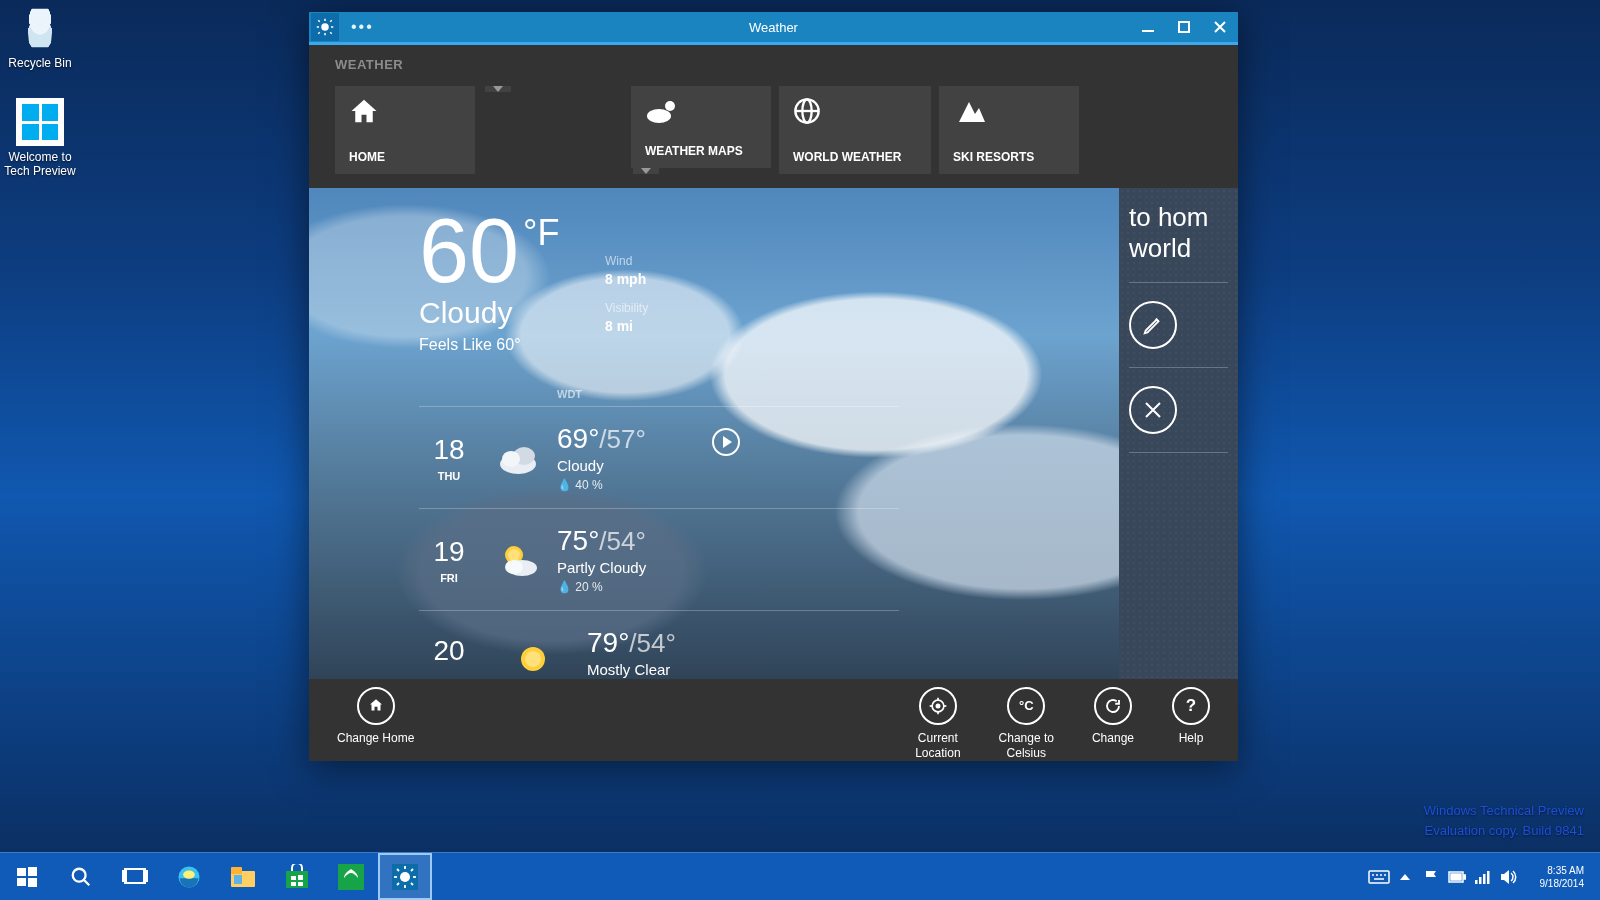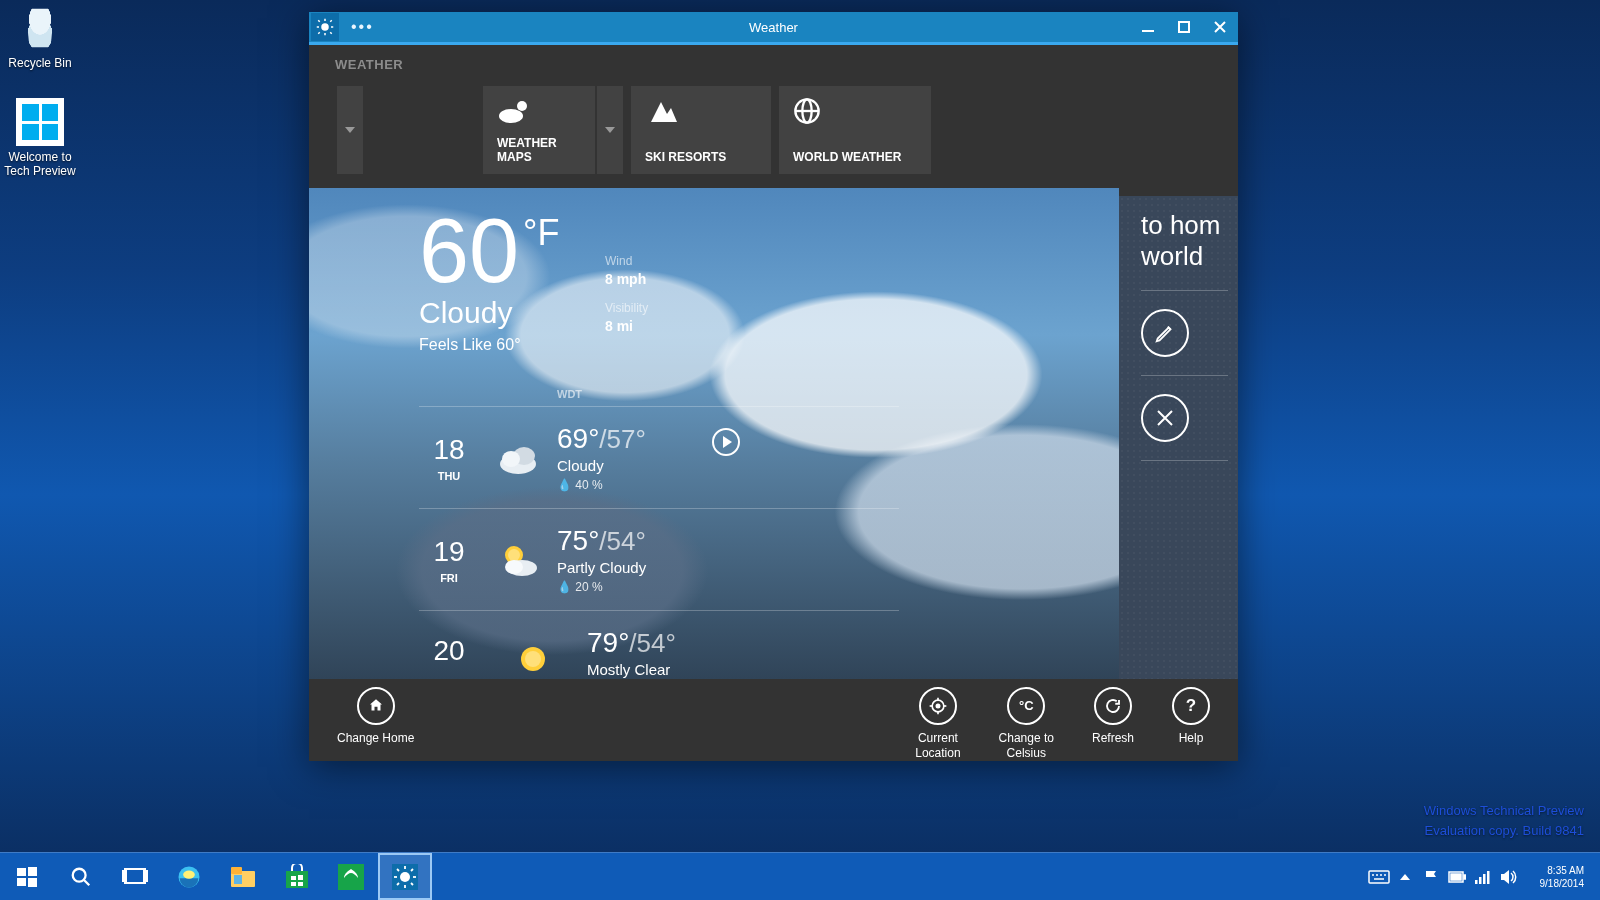--- a/index.html
+++ b/index.html
@@ -38,21 +38,21 @@
   .tb-title { position:absolute; left:0; right:0; text-align:center; pointer-events:none; }
   .tb-ctrls { margin-left:auto; display:flex; }
   .tb-ctrls div { width:36px; height:33px; display:flex; align-items:center; justify-content:center; cursor:pointer; }
 
   
   .nav { background:#333; padding:12px 64px 14px 26px; }
   .nav-label { color:#8c8c8c; font-size:13px; font-weight:600; letter-spacing:.5px; }
   .tiles { display:flex; gap:8px; margin-top:14px; }
   .tile { background:#424242; height:88px; display:flex; flex-direction:column; justify-content:space-between; padding:10px 14px; color:#fff; font-size:12px; font-weight:600; cursor:pointer; }
   .tile .ticon { height:30px; display:flex; align-items:center; }
-  .tile-split { display:flex; }
+  .tile-split { display:flex;flex-direction:column; }
   .tile-split .tile { flex:1; }
   .tile-arrow { width:26px; background:#424242; margin-left:2px; display:flex; align-items:center; justify-content:center; cursor:pointer; }
 
   
   .content { flex:1; position:relative; display:flex; overflow:hidden; }
   .sky {
     width:810px; position:relative;
     background:
       radial-gradient(ellipse 260px 130px at 70% 38%, rgba(255,255,255,.72) 0 58%, rgba(255,255,255,0) 64%),
       radial-gradient(ellipse 200px 110px at 39% 30%, rgba(255,255,255,.55) 0 52%, rgba(255,255,255,0) 60%),
@@ -77,21 +77,21 @@
   .fdate { width:60px; text-align:center; }
   .fdate .num { font-size:28px; font-weight:300; }
   .fdate .dow { font-size:11px; font-weight:600; margin-top:4px; }
   .ficon { width:78px; display:flex; justify-content:center; }
   .ftxt .hilo { font-size:28px; font-weight:300; }
   .ftxt .hilo .lo { color:rgba(255,255,255,.7); font-size:26px; }
   .ftxt .desc { font-size:15px; margin-top:2px; }
   .ftxt .precip { font-size:12px; margin-top:4px; color:rgba(255,255,255,.85); }
   .play { position:absolute; left:402px; top:239px; }
 
-  .side { flex:1; background:#39475a; background-image:radial-gradient(rgba(255,255,255,.04) 1px, transparent 1px); background-size:6px 6px; color:#fff; padding:14px 10px 0 22px;margin-top:8px; }
+  .side { flex:1; background:#39475a; background-image:radial-gradient(rgba(255,255,255,.04) 1px, transparent 1px); background-size:6px 6px; color:#fff; padding:14px 10px 0 10px; }
   .side h2 { font-size:26px; font-weight:300; line-height:1.2; overflow:hidden; white-space:nowrap; }
   .side hr { border:none; border-top:1px solid rgba(255,255,255,.25); margin:18px 0; }
   .sideact { display:flex; align-items:center; gap:14px; margin-bottom:4px; overflow:hidden; }
   .circle { width:48px; height:48px; border:2px solid #fff; border-radius:50%; display:flex; align-items:center; justify-content:center; flex-shrink:0; cursor:pointer; }
 
   
   .appbar { height:82px; background:#333; display:flex; align-items:flex-start; padding:8px 28px 0; color:#fff; font-size:12px; }
   .ab-btn { display:flex; flex-direction:column; align-items:center; gap:6px; cursor:pointer; }
   .ab-btn .circle { width:38px; height:38px; }
   .ab-btn span { text-align:center; line-height:1.25; }
@@ -157,20 +157,28 @@
           <svg width="12" height="12">
             <path d="M1 1 L11 11 M11 1 L1 11" stroke="#fff" stroke-width="2"></path>
           </svg>
         </div>
     </div>
   </div>
 
   <div class="nav">
     <div class="nav-label">WEATHER</div>
     <div class="tiles">
+      <div class="tile" style="width:140px">
+        <div class="ticon">
+            <svg width="30" height="30" viewBox="0 0 24 24" fill="#fff">
+              <path d="M12 3l10 9h-3v9h-5v-6h-4v6H5v-9H2z"></path>
+            </svg>
+          </div>
+        <div>HOME</div>
+      </div>
       <div class="tile-split" style="width:140px">
         <div class="tile-arrow">
             <svg width="10" height="6">
               <path d="M0 0l5 6 5-6z" fill="#999"></path>
             </svg>
           </div>
       </div>
       <div class="tile-split" style="width:140px">
         <div class="tile">
           <div class="ticon">
@@ -180,37 +188,37 @@
               </svg>
             </div>
           <div>WEATHER MAPS</div>
         </div>
         <div class="tile-arrow">
             <svg width="10" height="6">
               <path d="M0 0l5 6 5-6z" fill="#999"></path>
             </svg>
           </div>
       </div>
-      <div class="tile" style="width:140px">
-        <div class="ticon">
-            <svg width="32" height="26" viewBox="0 0 32 26" fill="#fff">
-              <path d="M6 24L16 4l6 12 4-6 6 14z"></path>
-            </svg>
-          </div>
-        <div>SKI RESORTS</div>
-      </div>
       <div class="tile" style="width:152px">
         <div class="ticon">
             <svg width="28" height="28" viewBox="0 0 24 24" fill="none" stroke="#fff" stroke-width="2">
               <circle cx="12" cy="12" r="10"></circle>
               <ellipse cx="12" cy="12" rx="4" ry="10"></ellipse>
               <line x1="2" y1="12" x2="22" y2="12"></line>
             </svg>
           </div>
         <div>WORLD WEATHER</div>
+      </div>
+      <div class="tile" style="width:140px">
+        <div class="ticon">
+            <svg width="32" height="26" viewBox="0 0 32 26" fill="#fff">
+              <path d="M6 24L16 4l6 12 4-6 6 14z"></path>
+            </svg>
+          </div>
+        <div>SKI RESORTS</div>
       </div>
     </div>
   </div>
 
   <div class="content">
     <div class="sky">
       <div class="temp-block">
         <div class="temp"><span>60</span><span class="unit">°F</span></div>
         <div class="cond">Cloudy</div>
         <div class="feels">Feels Like 60°</div>
@@ -339,21 +347,21 @@
         <span style="white-space:pre-line;">Change to
 Celsius</span>
       </div>
       <div class="ab-btn">
         <div class="circle">
             <svg width="18" height="18" viewBox="0 0 24 24" fill="none" stroke="#fff" stroke-width="2.5">
               <path d="M20 12a8 8 0 11-3-6.2"></path>
               <path d="M20 4v5h-5" fill="none"></path>
             </svg>
           </div>
-        <span>Refresh</span>
+        <span>Change</span>
       </div>
       <div class="ab-btn">
         <div class="circle">
             <span style="color:#fff;font-size:17px;font-weight:600">?</span>
           </div>
         <span>Help</span>
       </div>
     </div>
   </div>
 </div>

